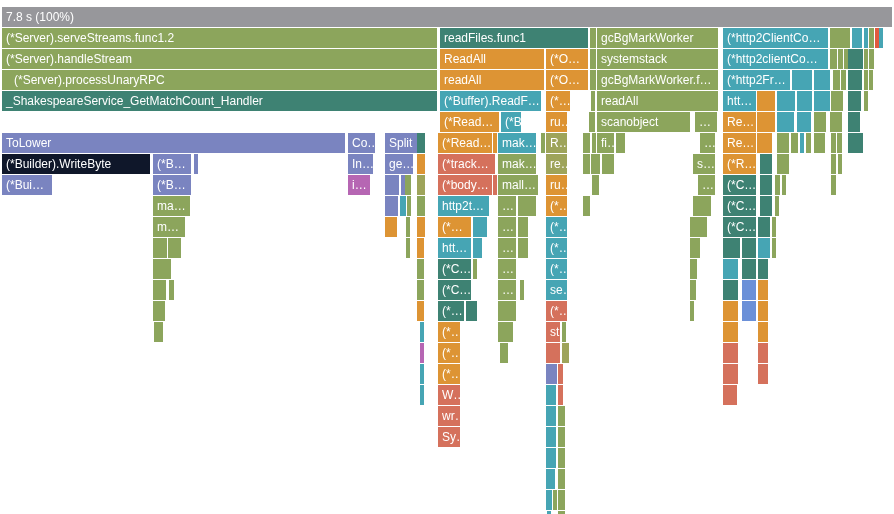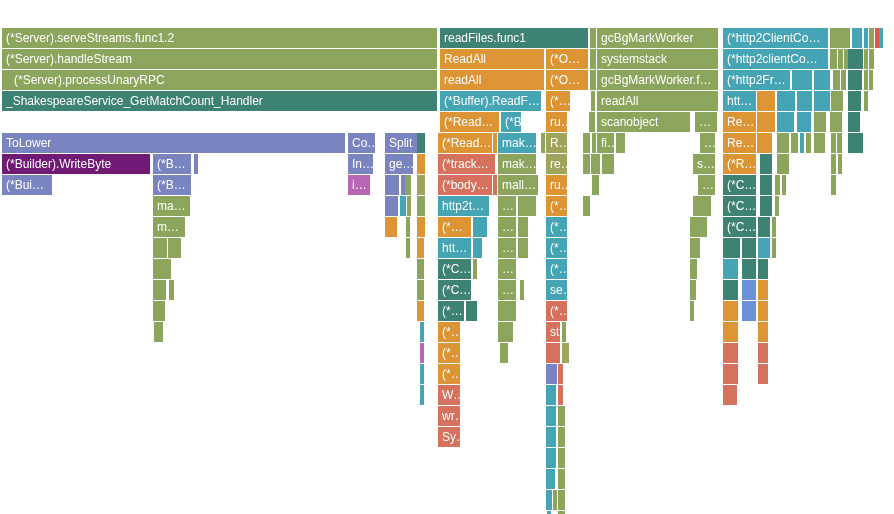--- a/index.html
+++ b/index.html
@@ -6,20 +6,21 @@
   .stage{position:relative;width:894px;height:514px;background:#ffffff;overflow:hidden;
          font-family:"Liberation Sans",sans-serif;}
   .frame{position:absolute;height:20px;box-sizing:border-box;color:#ffffff;
          font-size:12px;line-height:20px;padding-left:4px;overflow:hidden;
          white-space:nowrap;cursor:pointer;}
 </style>
 </head>
 <body>
 
 <div class="stage">
+    <div class="frame" style="left: 2px; top: 7px; width: 890px; height: 20px; background: rgb(151, 151, 155);">7.8 s (100%)</div>
     <div class="frame" style="left: 2px; top: 28px; width: 435px; height: 20px; background: rgb(140, 165, 92);">(*Server).serveStreams.func1.2</div>
     <div class="frame" style="left: 440px; top: 28px; width: 148px; height: 20px; background: rgb(62, 130, 115);">readFiles.func1</div>
     <div class="frame" style="left: 590px; top: 28px; width: 6px; height: 20px; background: rgb(140, 165, 92);"></div>
     <div class="frame" style="left: 597px; top: 28px; width: 121px; height: 20px; background: rgb(140, 165, 92);">gcBgMarkWorker</div>
     <div class="frame" style="left: 723px; top: 28px; width: 105px; height: 20px; background: rgb(70, 165, 180);">(*http2ClientCo…</div>
     <div class="frame" style="left: 830px; top: 28px; width: 20px; height: 20px; background: rgb(140, 165, 92);"></div>
     <div class="frame" style="left: 852px; top: 28px; width: 10px; height: 20px; background: rgb(70, 165, 180);"></div>
     <div class="frame" style="left: 864px; top: 28px; width: 4px; height: 20px; background: rgb(70, 165, 180);"></div>
     <div class="frame" style="left: 869px; top: 28px; width: 5px; height: 20px; background: rgb(140, 165, 92);"></div>
     <div class="frame" style="left: 875px; top: 28px; width: 3px; height: 20px; background: rgb(224, 90, 63);"></div>
@@ -95,21 +96,21 @@
     <div class="frame" style="left: 791px; top: 133px; width: 7px; height: 20px; background: rgb(140, 165, 92);"></div>
     <div class="frame" style="left: 800px; top: 133px; width: 2px; height: 20px; background: rgb(70, 165, 180);"></div>
     <div class="frame" style="left: 806px; top: 133px; width: 5px; height: 20px; background: rgb(140, 165, 92);"></div>
     <div class="frame" style="left: 814px; top: 133px; width: 11px; height: 20px; background: rgb(140, 165, 92);"></div>
     <div class="frame" style="left: 831px; top: 133px; width: 5px; height: 20px; background: rgb(140, 165, 92);"></div>
     <div class="frame" style="left: 837px; top: 133px; width: 5px; height: 20px; background: rgb(140, 165, 92);"></div>
     <div class="frame" style="left: 848px; top: 133px; width: 3px; height: 20px; background: rgb(62, 130, 115);"></div>
     <div class="frame" style="left: 852px; top: 133px; width: 3px; height: 20px; background: rgb(62, 130, 115);"></div>
     <div class="frame" style="left: 856px; top: 133px; width: 2px; height: 20px; background: rgb(62, 130, 115);"></div>
     <div class="frame" style="left: 859px; top: 133px; width: 2px; height: 20px; background: rgb(62, 130, 115);"></div>
-    <div class="frame" style="left: 2px; top: 154px; width: 148px; height: 20px; background: #701a75;">(*Builder).WriteByte</div>
+    <div class="frame" style="left: 2px; top: 154px; width: 148px; height: 20px; background: #0f172a;">(*Builder).WriteByte</div>
     <div class="frame" style="left: 153px; top: 154px; width: 38px; height: 20px; background: rgb(122, 132, 192);">(*B…</div>
     <div class="frame" style="left: 194px; top: 154px; width: 4px; height: 20px; background: rgb(122, 132, 192);"></div>
     <div class="frame" style="left: 348px; top: 154px; width: 25px; height: 20px; background: rgb(122, 132, 192);">In…</div>
     <div class="frame" style="left: 385px; top: 154px; width: 28px; height: 20px; background: rgb(122, 132, 192);">ge…</div>
     <div class="frame" style="left: 417px; top: 154px; width: 8px; height: 20px; background: rgb(221, 148, 52);"></div>
     <div class="frame" style="left: 438px; top: 154px; width: 57px; height: 20px; background: rgb(213, 113, 92);">(*track…</div>
     <div class="frame" style="left: 498px; top: 154px; width: 38px; height: 20px; background: rgb(140, 165, 92);">mak…</div>
     <div class="frame" style="left: 546px; top: 154px; width: 21px; height: 20px; background: rgb(158, 164, 90);">re…</div>
     <div class="frame" style="left: 583px; top: 154px; width: 7px; height: 20px; background: rgb(140, 165, 92);"></div>
     <div class="frame" style="left: 591px; top: 154px; width: 9px; height: 20px; background: rgb(140, 165, 92);"></div>

